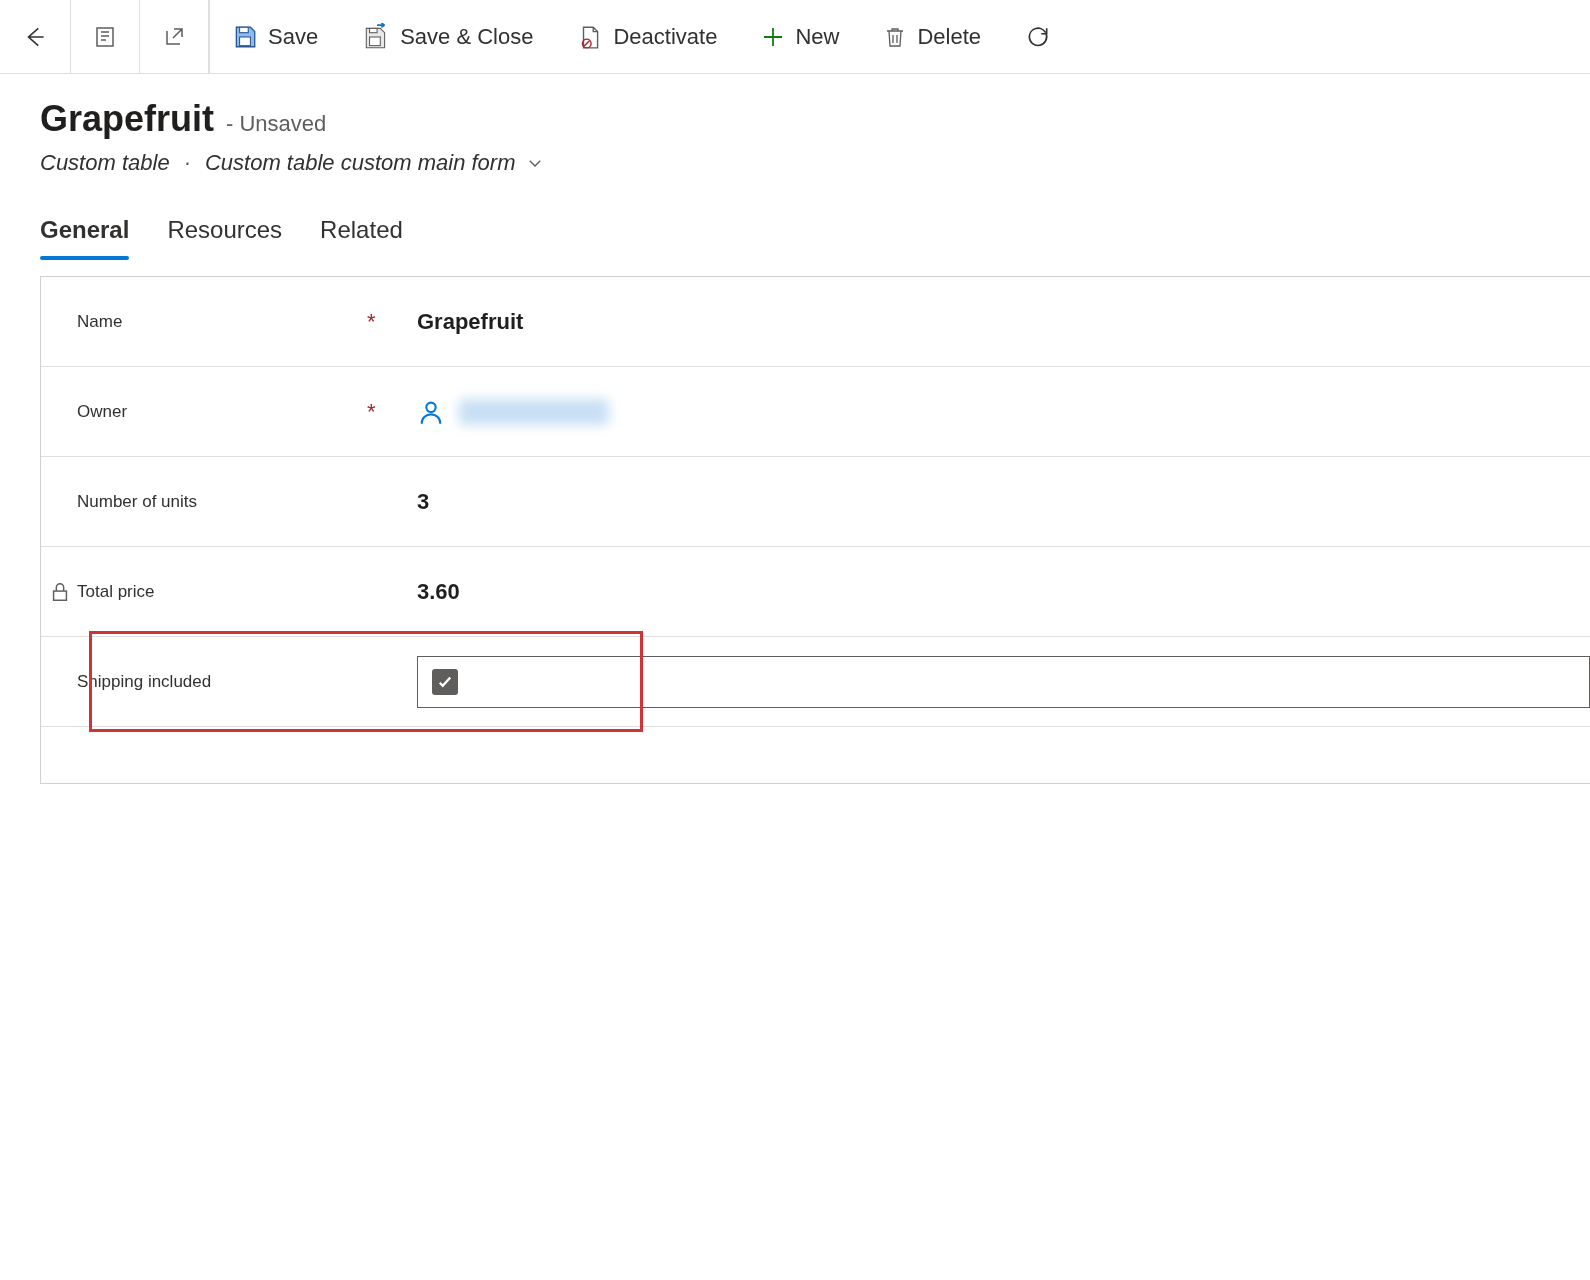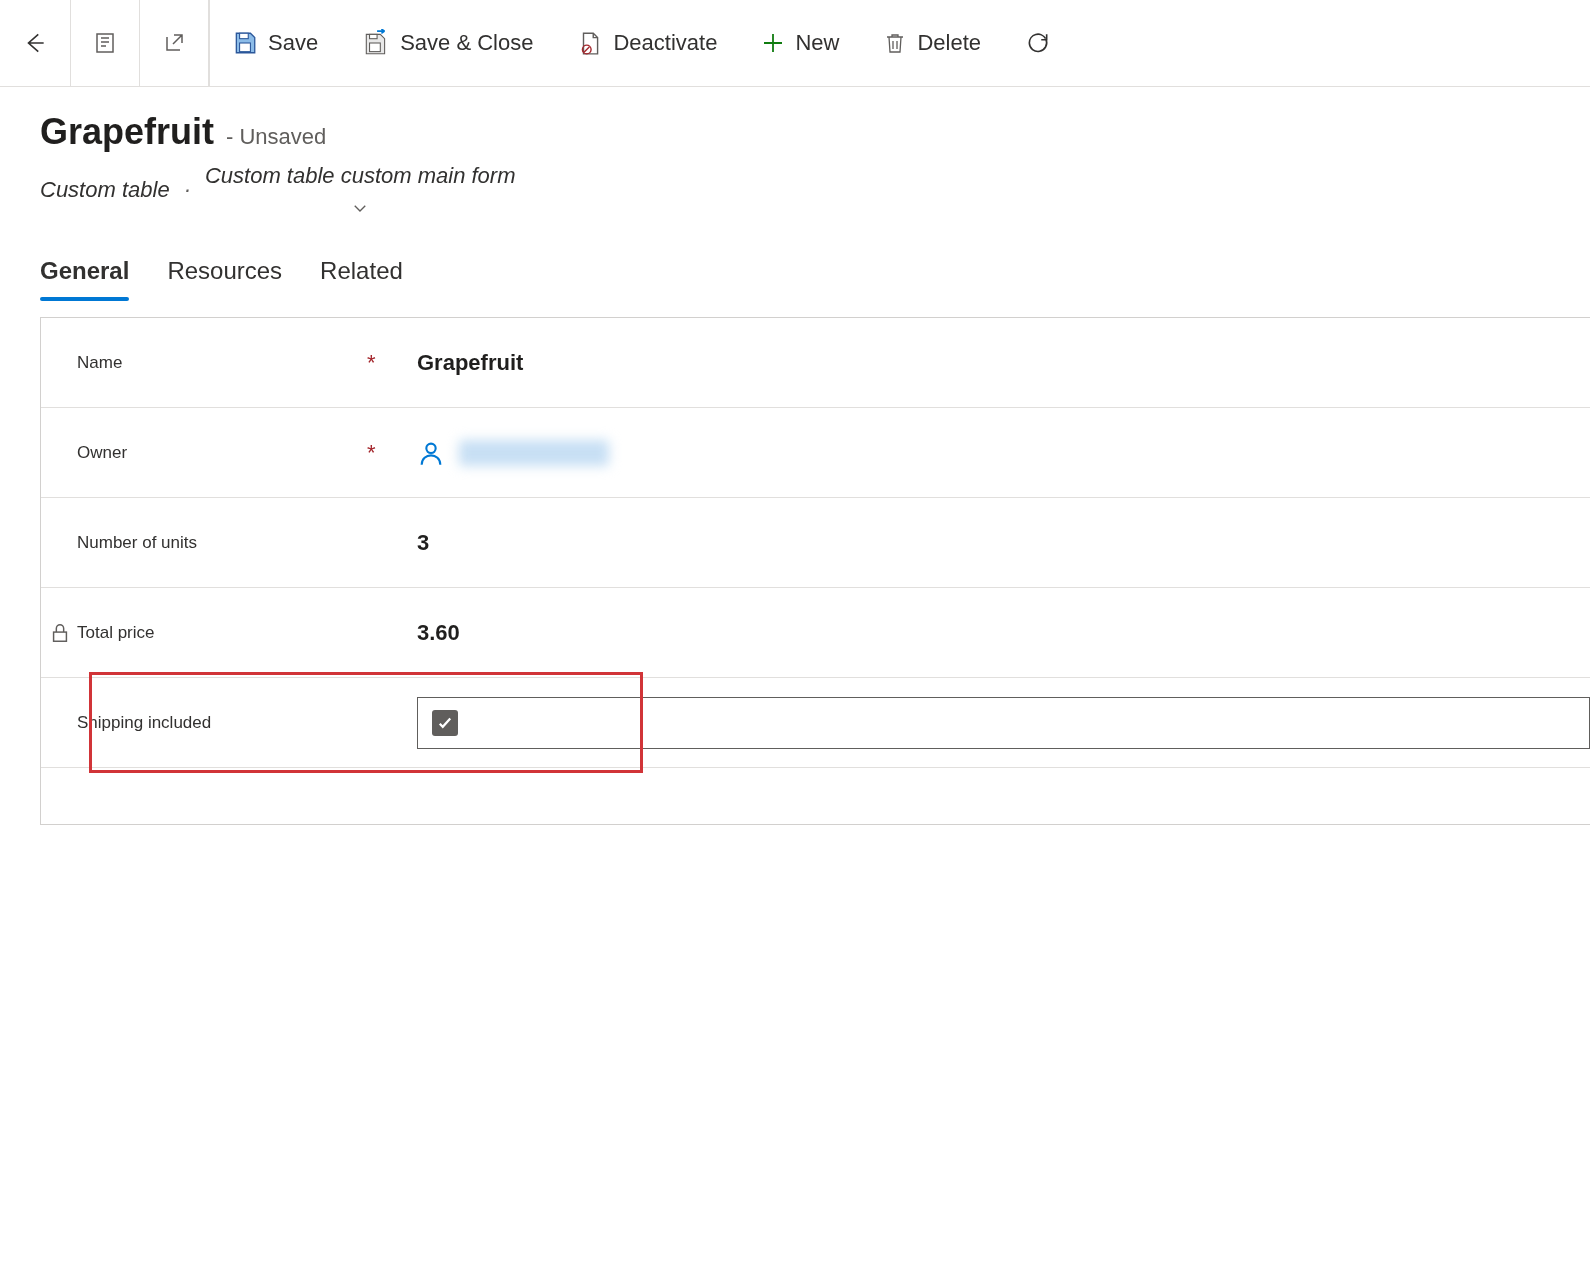--- a/index.html
+++ b/index.html
@@ -8,21 +8,21 @@
       font-size: 14px;
       color: #323130;
       background: #fff;
       width: 1590px;
     }
 
     
     .toolbar {
       display: flex;
       align-items: stretch;
-      height: 87px;
+      height: 74px;
       border-bottom: 1px solid #e1dfdd;
     }
     .toolbar-btn {
       display: flex;
       align-items: center;
       justify-content: center;
       gap: 10px;
       padding: 0 22px;
       font-size: 22px;
       color: #323130;
@@ -62,21 +62,20 @@
       color: #323130;
       margin-top: 10px;
       font-style: italic;
     }
     .record-subtitle .dot { color: #605e5c; }
     .form-selector {
       display: flex;
       align-items: center;
       gap: 10px;
       cursor: pointer;
-      flex-direction: column;
     }
 
     
     .tabs {
       display: flex;
       gap: 38px;
       padding: 36px 40px 0;
     }
     .tab {
       font-size: 24px;

